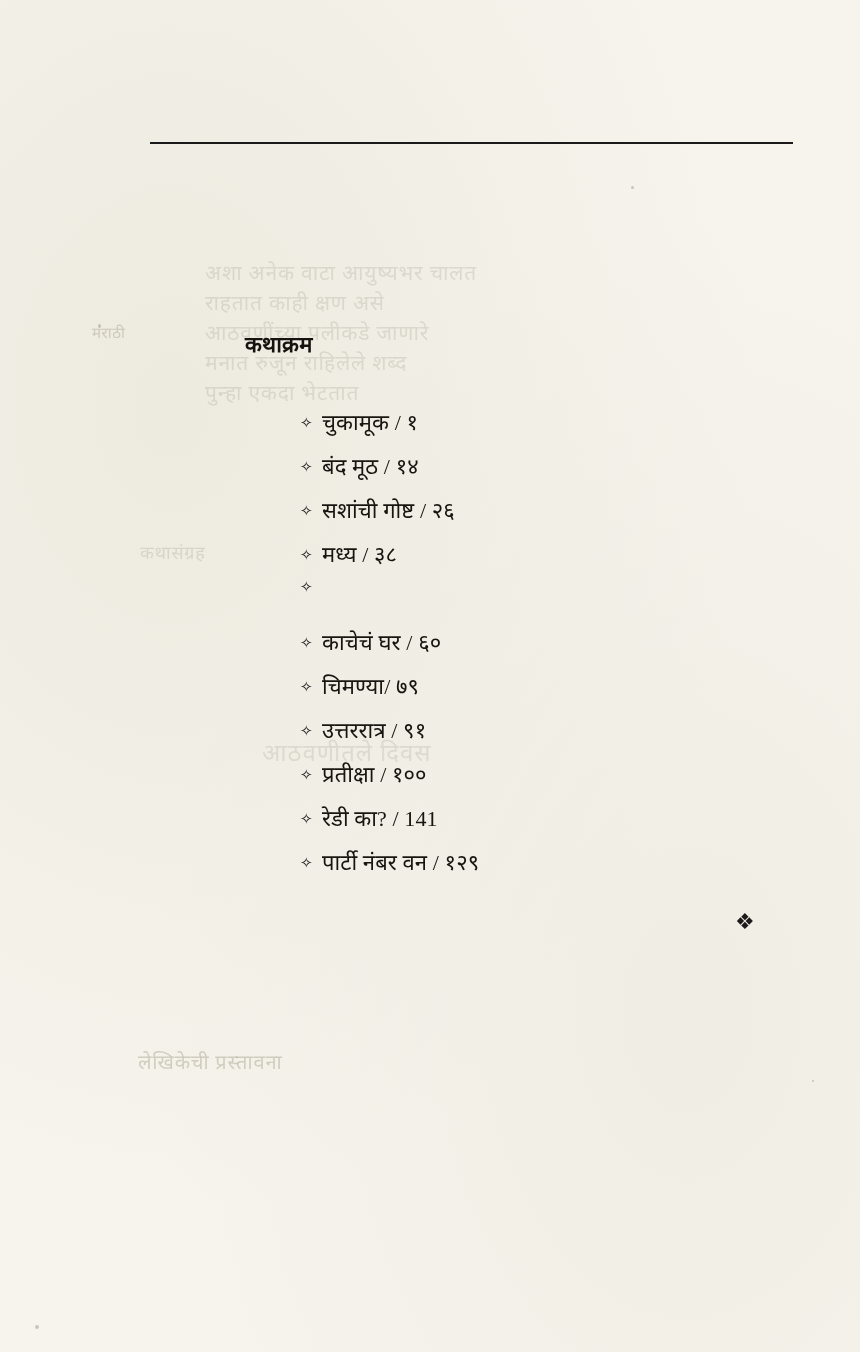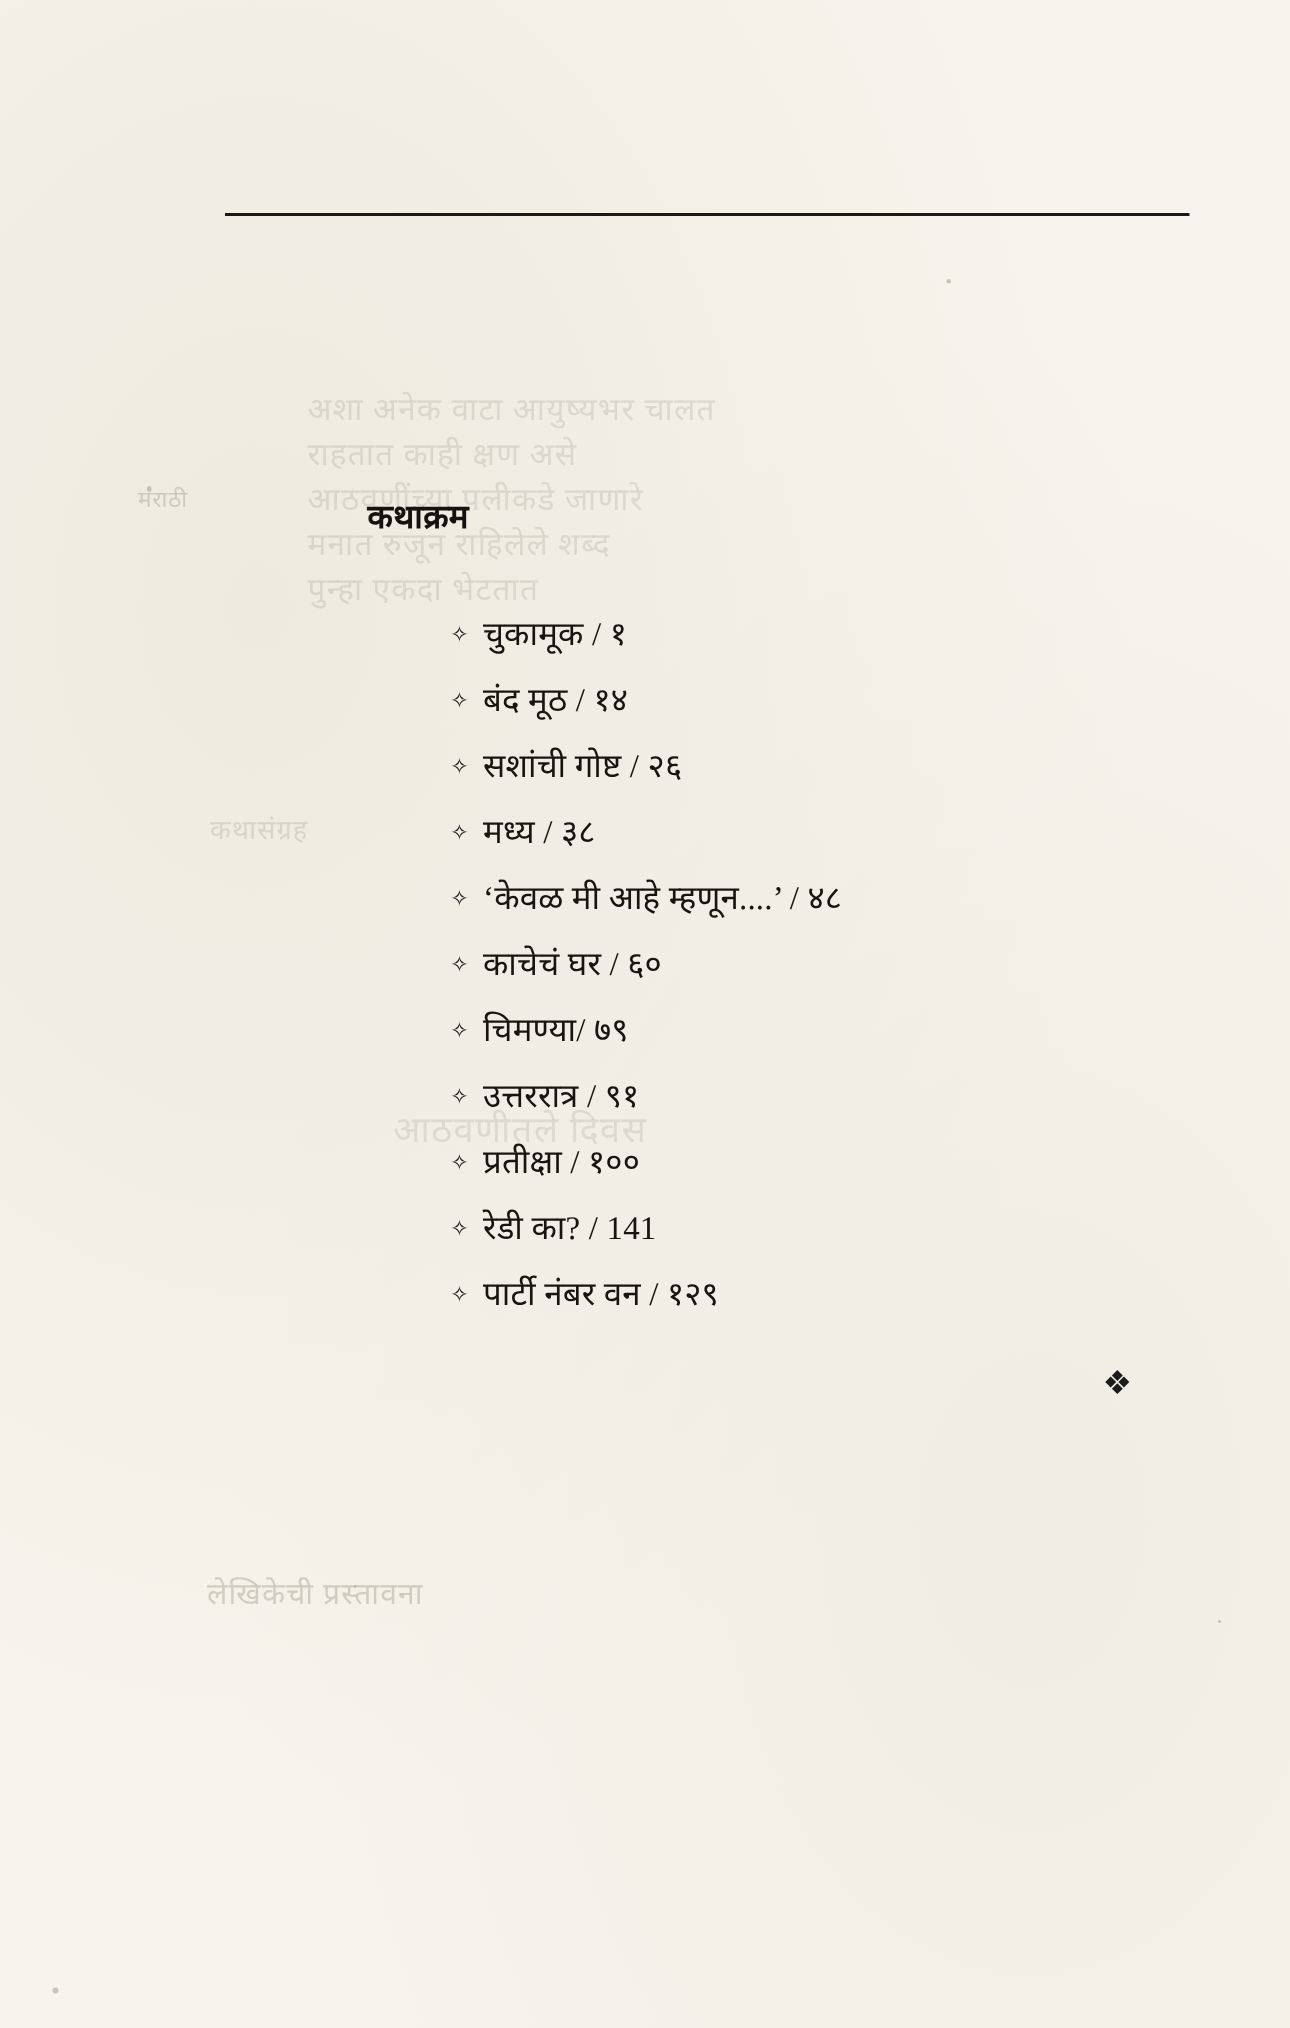--- a/index.html
+++ b/index.html
@@ -137,21 +137,20 @@
     <li class="toc-item">
       <span class="bullet">✧</span>
       <span class="entry-text">सशांची गोष्ट / २६</span>
     </li>
     <li class="toc-item">
       <span class="bullet">✧</span>
       <span class="entry-text">मध्य / ३८</span>
     </li>
     <li class="toc-item">
       <span class="bullet">✧</span>
-      <span class="entry-text">‘केवळ मी आहे म्हणून....’ / ४८</span>
     </li>
     <li class="toc-item">
       <span class="bullet">✧</span>
       <span class="entry-text">काचेचं घर / ६०</span>
     </li>
     <li class="toc-item">
       <span class="bullet">✧</span>
       <span class="entry-text">चिमण्या/ ७९</span>
     </li>
     <li class="toc-item">

